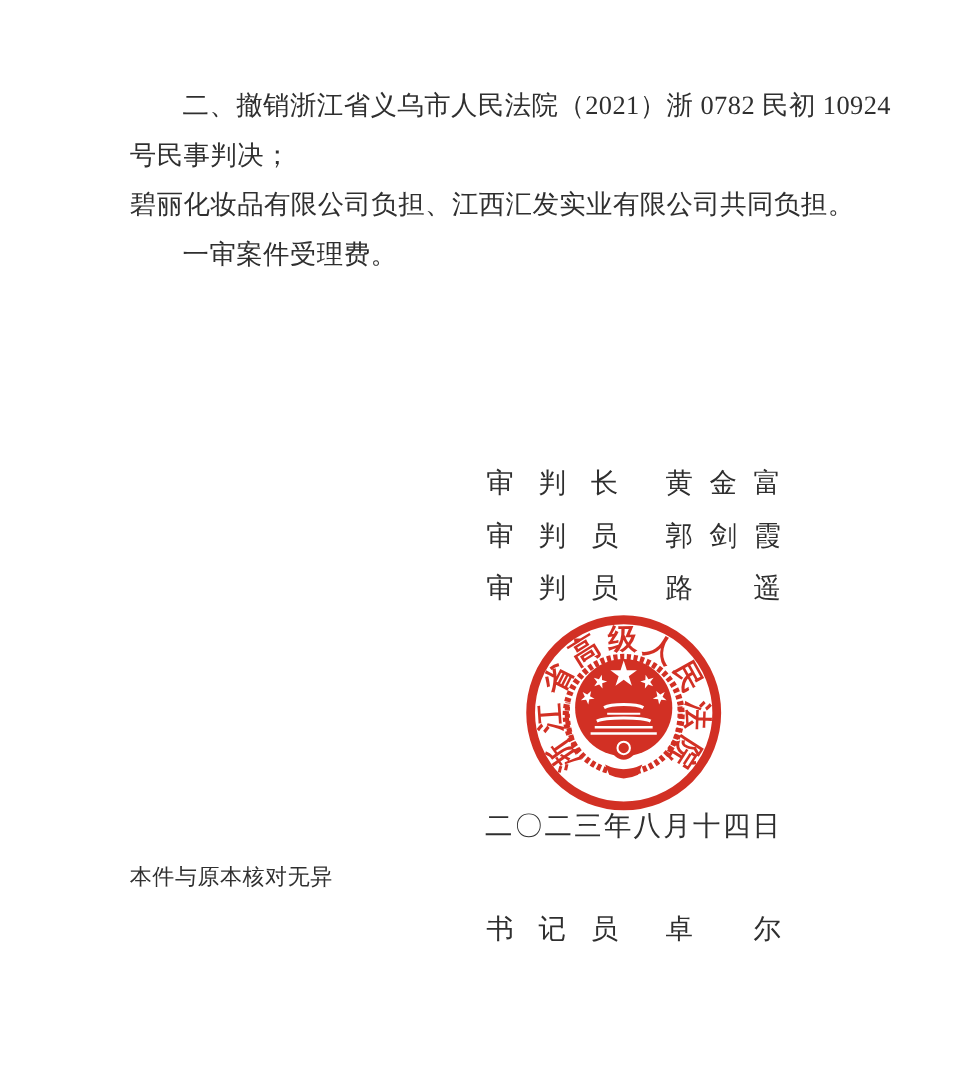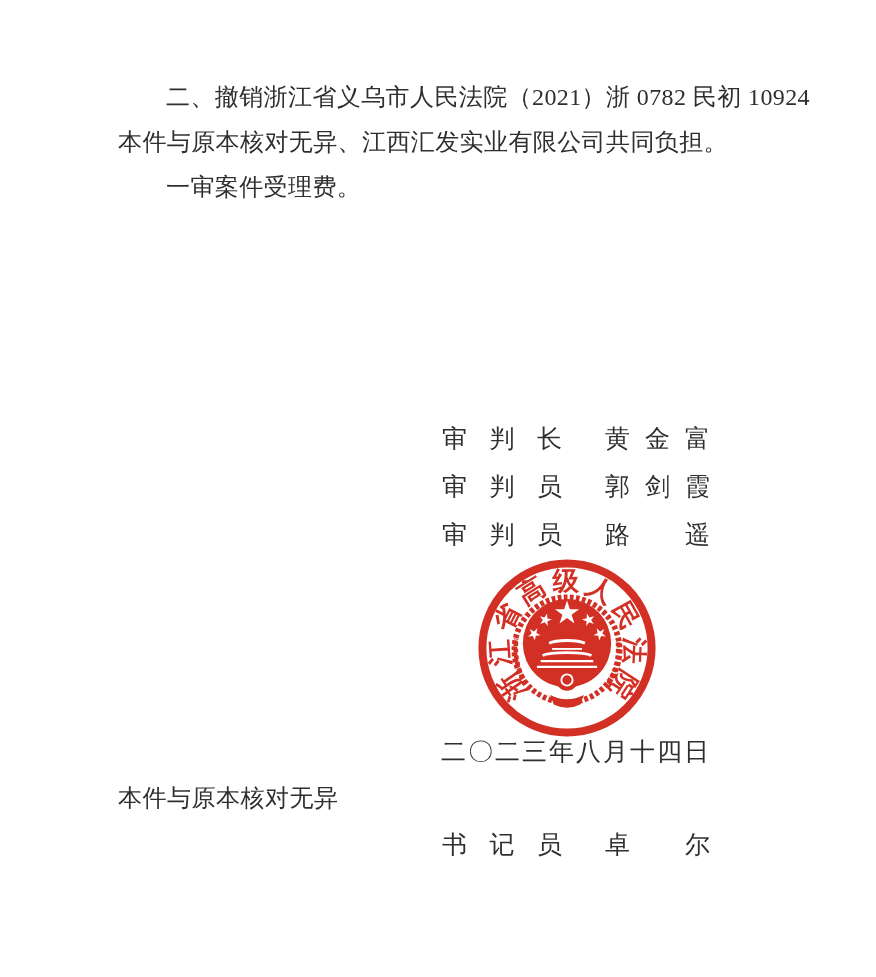--- a/index.html
+++ b/index.html
@@ -19,41 +19,42 @@
   .line.fill { text-align:justify; text-align-last:justify; }
   
   .sig-block { position:absolute; left:442px; top:414px; width:268px; }
   .sig-row { display:flex; justify-content:space-between; align-items:center; height:48px; font-size:25px; }
   .role { width:120px; display:flex; justify-content:space-between; }
   .name { width:105px; display:flex; justify-content:space-between; }
   .date-row {
     position:absolute; left:441px; top:739px; width:268px;
     display:flex; justify-content:space-between; font-size:25px; line-height:25px;
   }
-  .cert { position:absolute; left:118px; top:786px; font-size:24px; line-height:25px; letter-spacing:0.5px; }
+  .cert { position:absolute; left:118px; top:786px; font-size:20px; line-height:25px; letter-spacing:0.5px; }
   .clerk-row { position:absolute; left:442px; top:820px; width:268px; }
   
   .seal {
     position:absolute; left:466px; top:554px; width:202px; height:188px;
     mix-blend-mode:multiply; opacity:0.95;
   }
   .seal svg { width:100%; height:100%; display:block; }
   .seal text {
     font-family:"Liberation Serif","DejaVu Serif",serif;
     font-weight:bold; font-size:28px; fill:currentColor;
   }
 </style>
 </head>
 <body>
 
 <div class="page">
 
   <div class="body-text">
     <div class="line indent fill">二、撤销浙江省义乌市人民法院（2021）浙 0782 民初 10924</div>
-    <div class="line">本件与原本核对无异、江西汇发实业有限公司共同负担。</div>
+    <div class="line">号民事判决；</div>
+    <div class="line">碧丽化妆品有限公司负担、江西汇发实业有限公司共同负担。</div>
     <div class="line indent">一审案件受理费。</div>
   </div>
 
   <div class="sig-block">
     <div class="sig-row">
       <span class="role">
           <span>审</span>
           <span>判</span>
           <span>长</span>
         </span>

